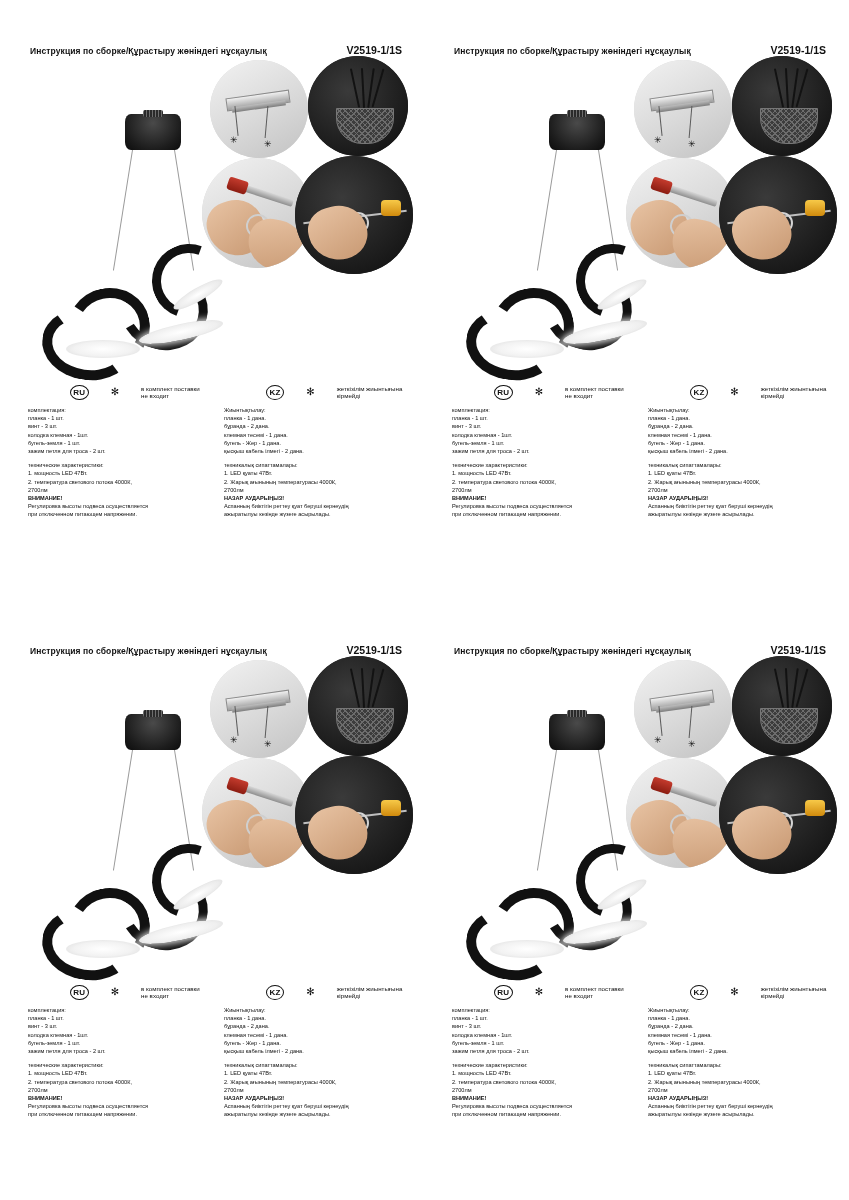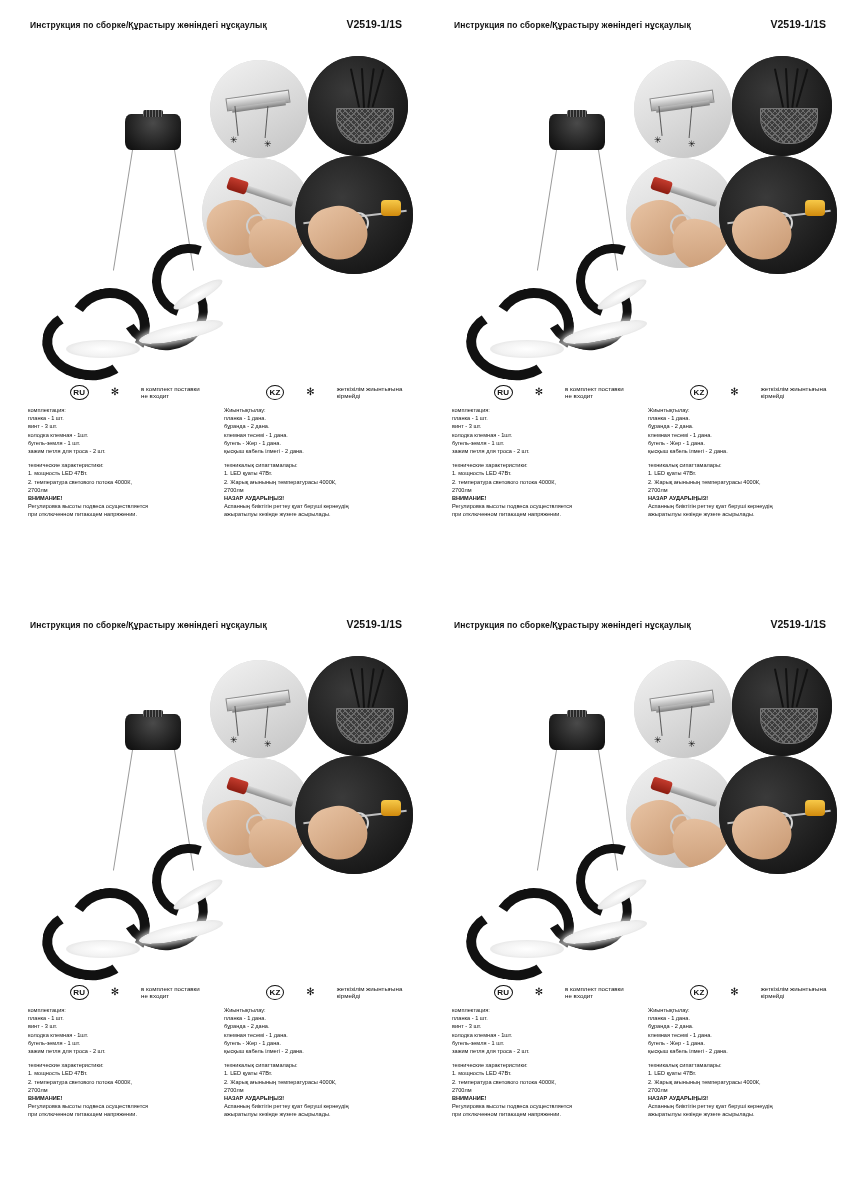--- a/index.html
+++ b/index.html
@@ -27,21 +27,21 @@
     overflow: hidden;
   }
   .p-tl { left: 0;   top: 0; }
   .p-tr { left: 424px; top: 0; }
   .p-bl { left: 0;   top: 600px; }
   .p-br { left: 424px; top: 600px; }
 
   
   .hdr {
     position: absolute;
-    top: 18px;
+    top: 44px;
     left: 30px;
     right: 22px;
     display: flex;
     align-items: baseline;
     justify-content: space-between;
   }
   .hdr-title {
     font-size: 8.5px;
     font-weight: bold;
     letter-spacing: 0.1px;

